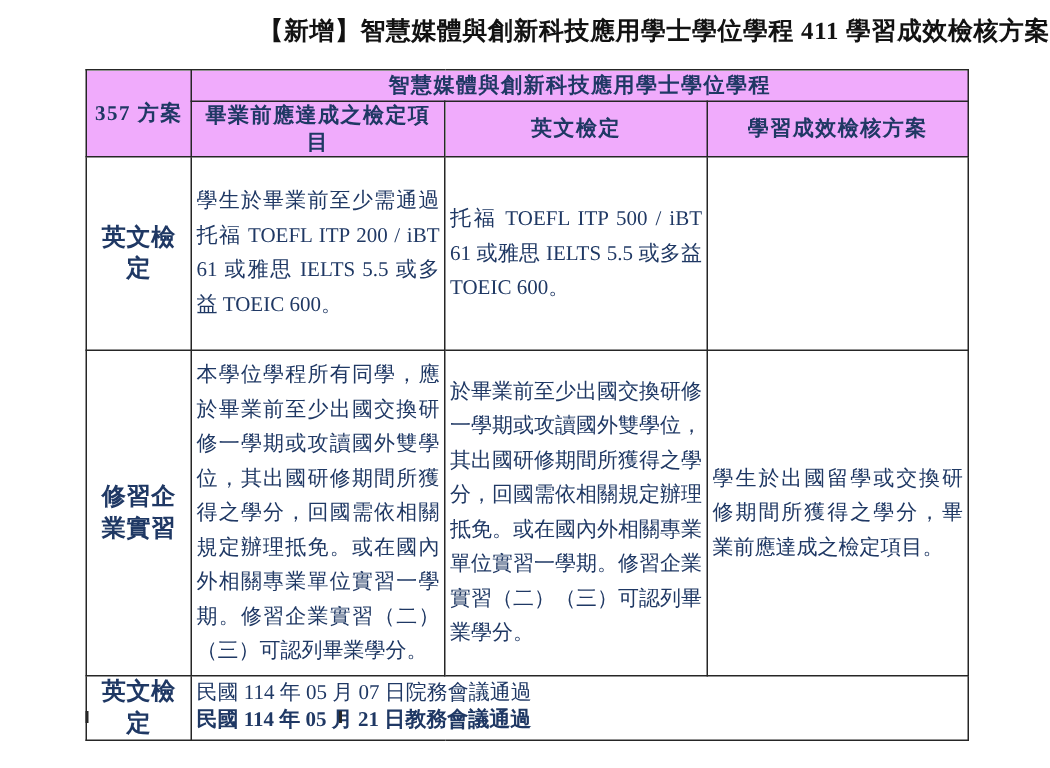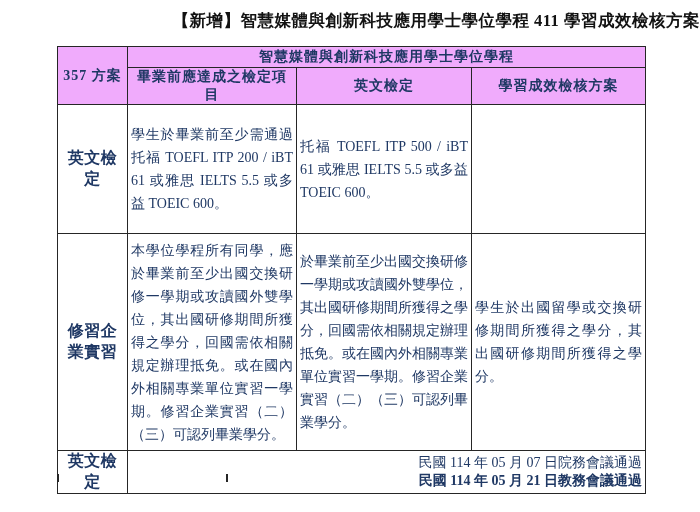--- a/index.html
+++ b/index.html
@@ -22,21 +22,21 @@
     background:#f0abfc;font-weight:bold;text-align:center;
     font-size:14px;letter-spacing:1px;padding:0 2px;
   }
   .label-cell{
     font-weight:bold;text-align:center;font-size:16px;letter-spacing:0.5px;padding:0 5px;
   }
   .body-cell{
     font-size:14px;line-height:23px;text-align:justify;padding:3px 3px;
   }
   .approval-cell{
-    text-align:right;font-size:14px;line-height:18px;padding:1px 3px;vertical-align:middle;
+    text-align:left;font-size:14px;line-height:18px;padding:1px 3px;vertical-align:middle;
   }
   .approval-line1{white-space:nowrap;}
   .approval-line2{font-weight:bold;white-space:nowrap;}
   .stub{position:absolute;width:2px;height:8px;background:#262626;top:474px;}
   .stub-left{left:57px;}
   .stub-mid{left:226px;}
 </style>
 </head>
 <body>
 
@@ -64,21 +64,21 @@
     <tr style="height:129px">
       <td class="label-cell">英文檢定</td>
       <td class="body-cell">學生於畢業前至少需通過托福 TOEFL ITP 200 / iBT 61 或雅思 IELTS 5.5 或多益 TOEIC 600。</td>
       <td class="body-cell">托福 TOEFL ITP 500 / iBT 61 或雅思 IELTS 5.5 或多益 TOEIC 600。</td>
       <td class="body-cell"></td>
     </tr>
     <tr style="height:217px">
       <td class="label-cell">修習企業實習</td>
       <td class="body-cell">本學位學程所有同學，應於畢業前至少出國交換研修一學期或攻讀國外雙學位，其出國研修期間所獲得之學分，回國需依相關規定辦理抵免。或在國內外相關專業單位實習一學期。修習企業實習（二）（三）可認列畢業學分。</td>
       <td class="body-cell">於畢業前至少出國交換研修一學期或攻讀國外雙學位，其出國研修期間所獲得之學分，回國需依相關規定辦理抵免。或在國內外相關專業單位實習一學期。修習企業實習（二）（三）可認列畢業學分。</td>
-      <td class="body-cell">學生於出國留學或交換研修期間所獲得之學分，其出國研修期間所獲得之學分。</td>
+      <td class="body-cell">學生於出國留學或交換研修期間所獲得之學分，畢業前應達成之檢定項目。</td>
     </tr>
     <tr style="height:40px">
       <td class="label-cell">英文檢定</td>
       <td class="approval-cell" colspan="3">
         <div class="approval-line1">民國 114 年 05 月 07 日院務會議通過</div>
         <div class="approval-line2">民國 114 年 05 月 21 日教務會議通過</div>
       </td>
     </tr>
   </tbody>
     </table>

